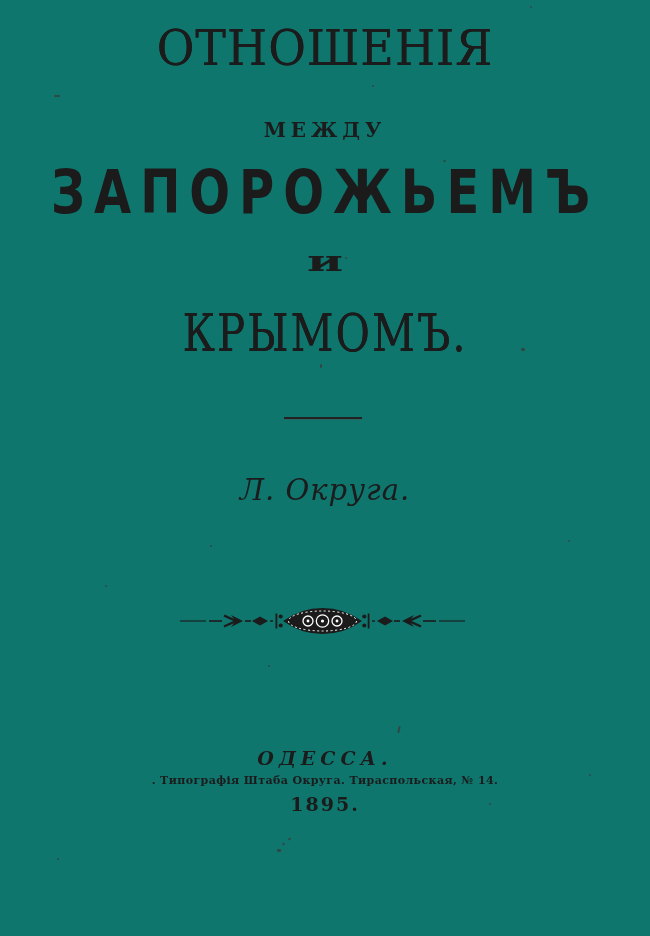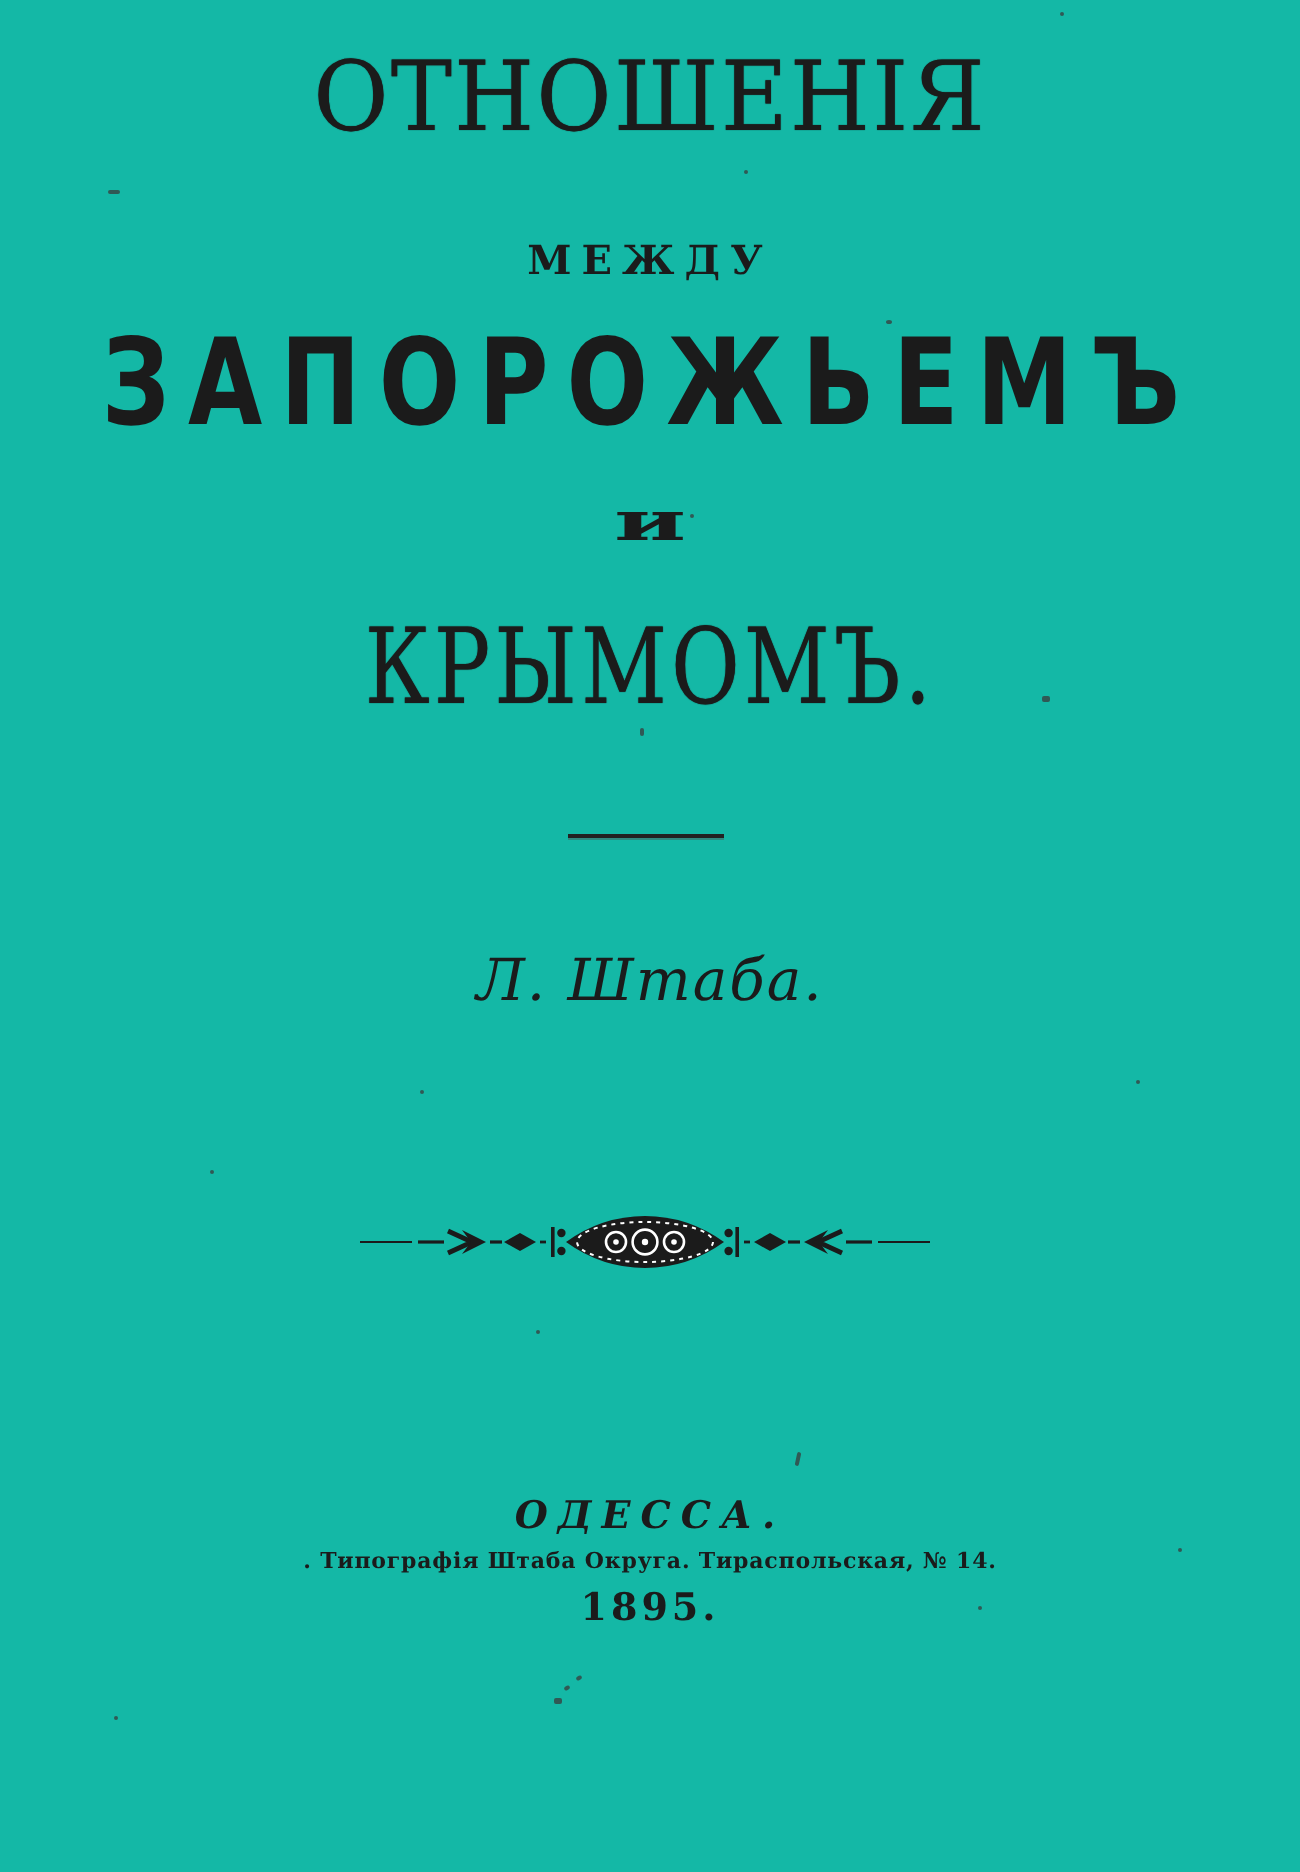--- a/index.html
+++ b/index.html
@@ -4,21 +4,21 @@
 <style>
   html, body {
     margin: 0;
     padding: 0;
     background: #ffffff;
   }
   .page {
     position: relative;
     width: 650px;
     height: 936px;
-    background: #14b8a6;
+    background: #0f766e;
     overflow: hidden;
     font-family: "DejaVu Serif", serif;
     color: #1b1b1b;
   }
   .ctext {
     position: absolute;
     left: 0;
     width: 100%;
     text-align: center;
     white-space: nowrap;
@@ -141,21 +141,21 @@
   <div class="ctext title-between">МЕЖДУ</div>
 
   <div class="ctext title-main">ЗАПОРОЖЬЕМЪ</div>
 
   <div class="ctext title-conj">и</div>
 
   <div class="ctext title-secondary">КРЫМОМЪ.</div>
 
   <div class="rule"></div>
 
-  <div class="ctext author">Л. Штаба.</div>
+  <div class="ctext author">Л. Округа.</div>
 
   <svg class="ornament" viewBox="0 0 285 30" xmlns="http://www.w3.org/2000/svg">
     <g stroke="#1b1b1b" fill="#1b1b1b">
 
       <line x1="0" y1="15" x2="26" y2="15" stroke-width="1.1"></line>
       <line x1="29" y1="15" x2="42" y2="15" stroke-width="1.6"></line>
 
       <path d="M44,9.5 L56,15 L44,20.5" fill="none" stroke-width="2.4"></path>
       <polygon points="51,9 63,15 51,21 55.5,15" stroke="none"></polygon>
       <line x1="65" y1="15" x2="71" y2="15" stroke-width="1.6"></line>

